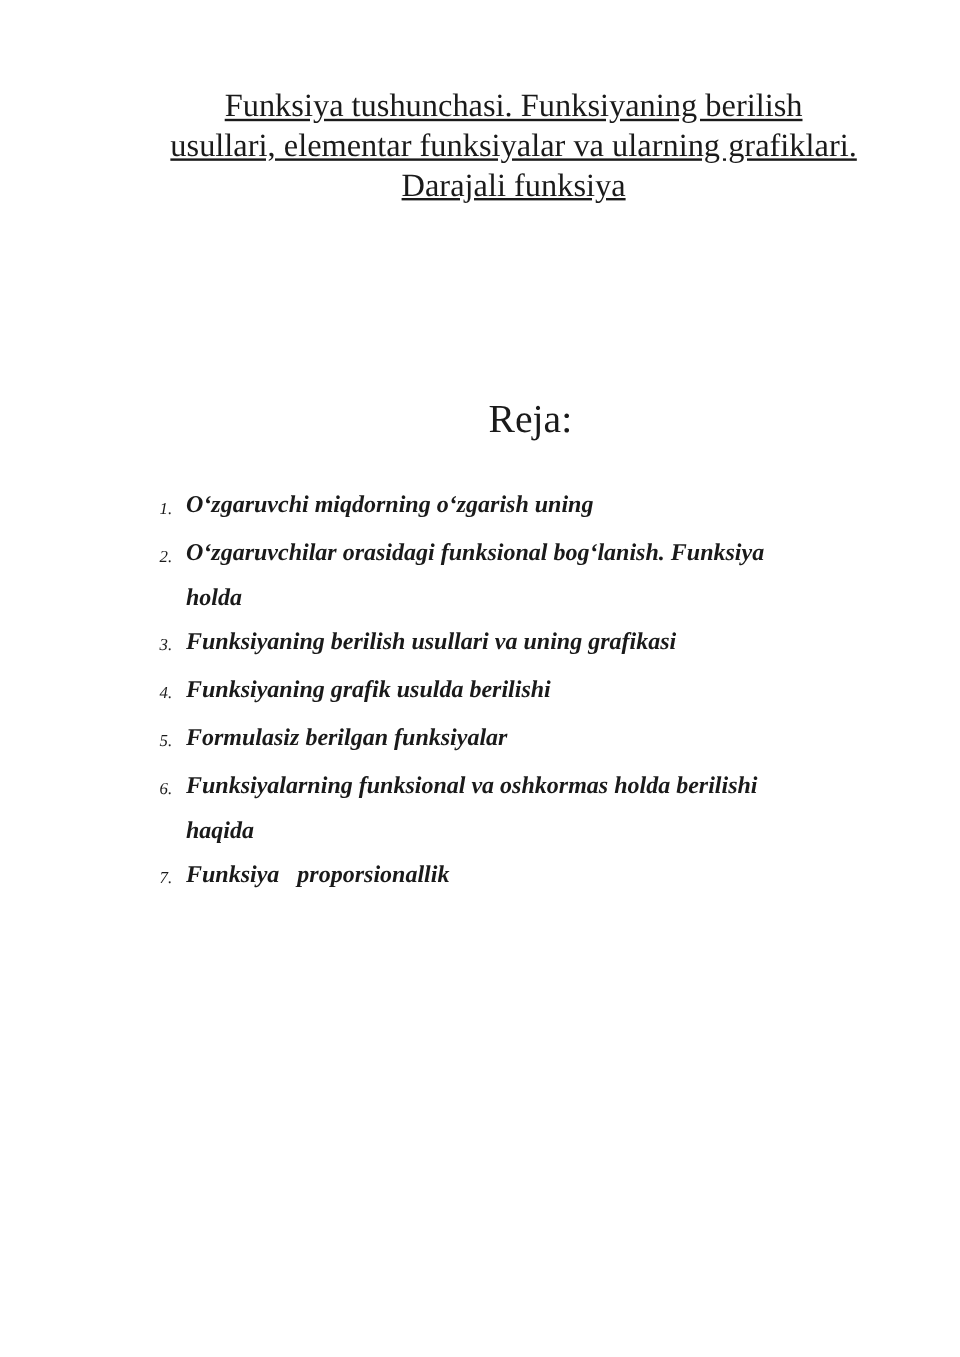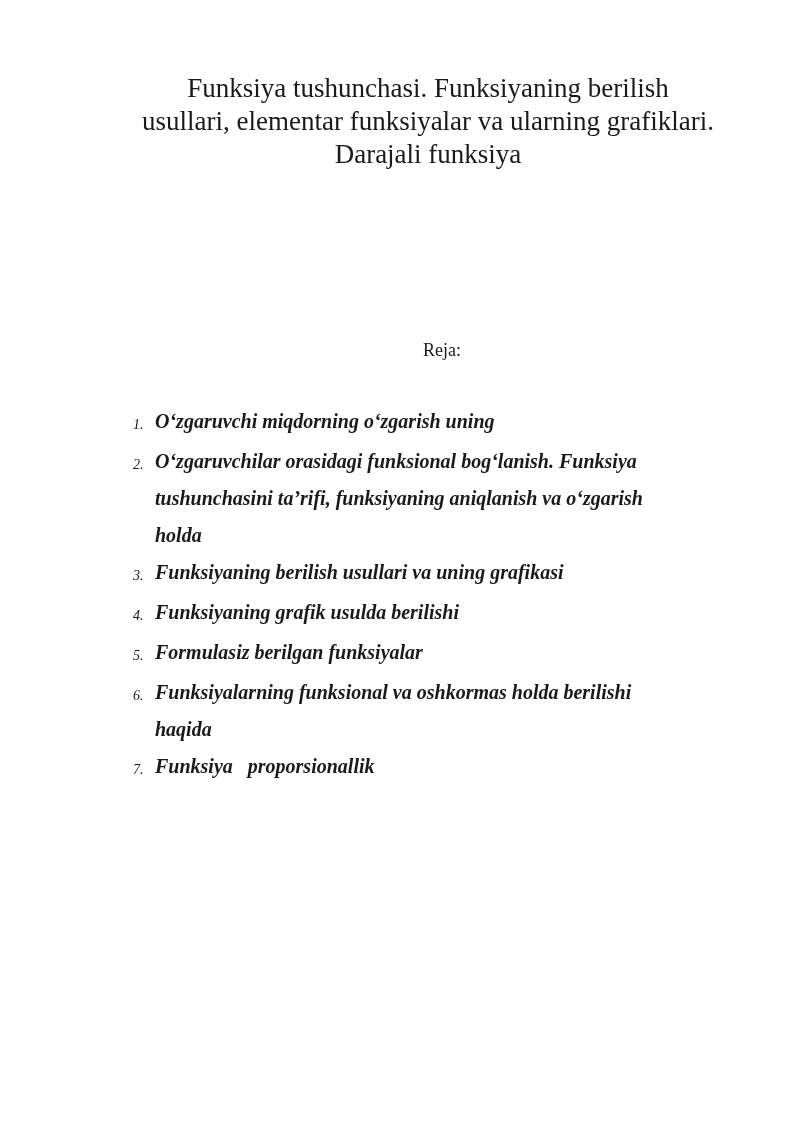--- a/index.html
+++ b/index.html
@@ -16,29 +16,30 @@
     font-family: "Liberation Serif", "DejaVu Serif", serif;
     color: #1a1a1a;
   }
   .doc-title {
     margin: 72px 59px 0 115px;
     text-align: center;
     font-size: 27px;
     line-height: 33px;
     font-weight: normal;
     color: #1a1a1a;
+    text-decoration: underline;
   }
   .doc-title .title-line {
     white-space: nowrap;
   }
   .reja-heading {
     margin-top: 164px;
     margin-left: 84px;
     text-align: center;
-    font-size: 18px;
+    font-size: 33px;
     line-height: 30px;
     color: #1a1a1a;
   }
   .plan-list {
     margin-top: 38px;
     padding-left: 133px;
     padding-right: 40px;
   }
   .plan-item {
     display: flex;
@@ -84,21 +85,20 @@
     <span class="num">1.</span>
     <div class="item-text">
           <div class="item-line">O‘zgaruvchi miqdorning o‘zgarish uning</div>
         </div>
   </div>
 
   <div class="plan-item">
     <span class="num">2.</span>
     <div class="item-text">
           <div class="item-line">O‘zgaruvchilar orasidagi funksional bog‘lanish. Funksiya</div>
-          <div class="item-line">tushunchasini ta’rifi, funksiyaning aniqlanish va o‘zgarish</div>
           <div class="item-line">holda</div>
         </div>
   </div>
 
   <div class="plan-item">
     <span class="num">3.</span>
     <div class="item-text">
           <div class="item-line">Funksiyaning berilish usullari va uning grafikasi</div>
         </div>
   </div>

